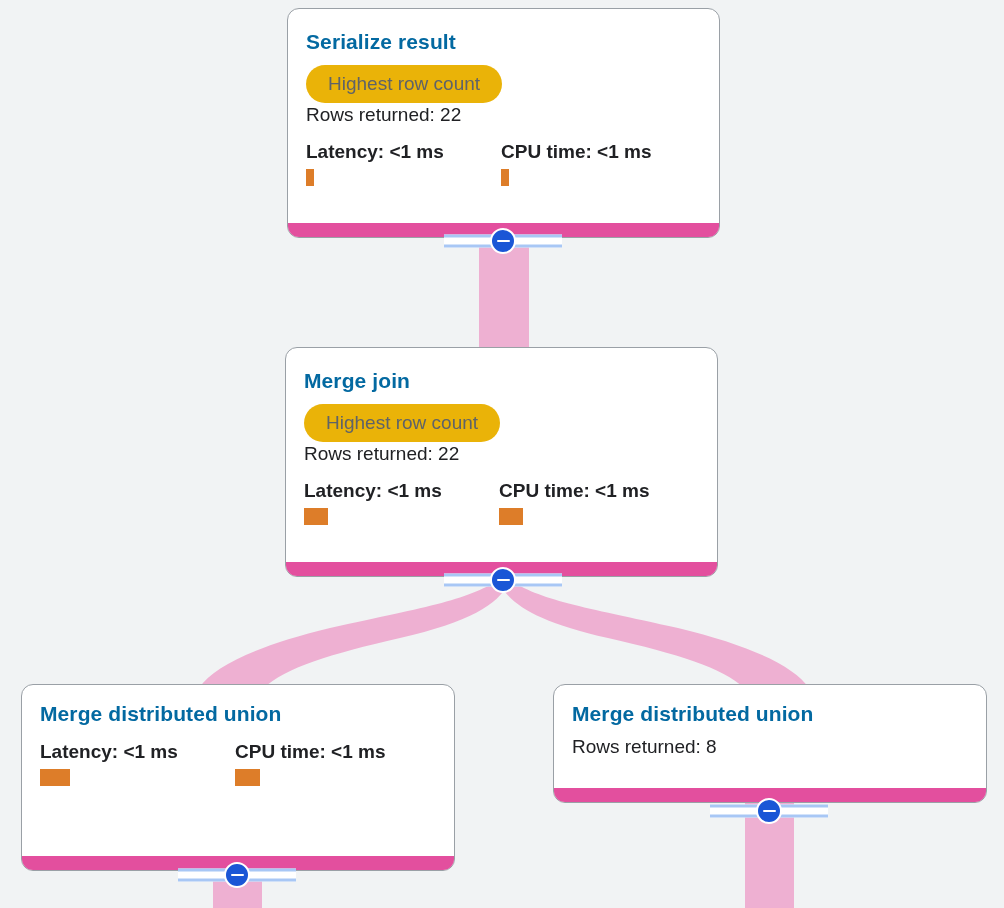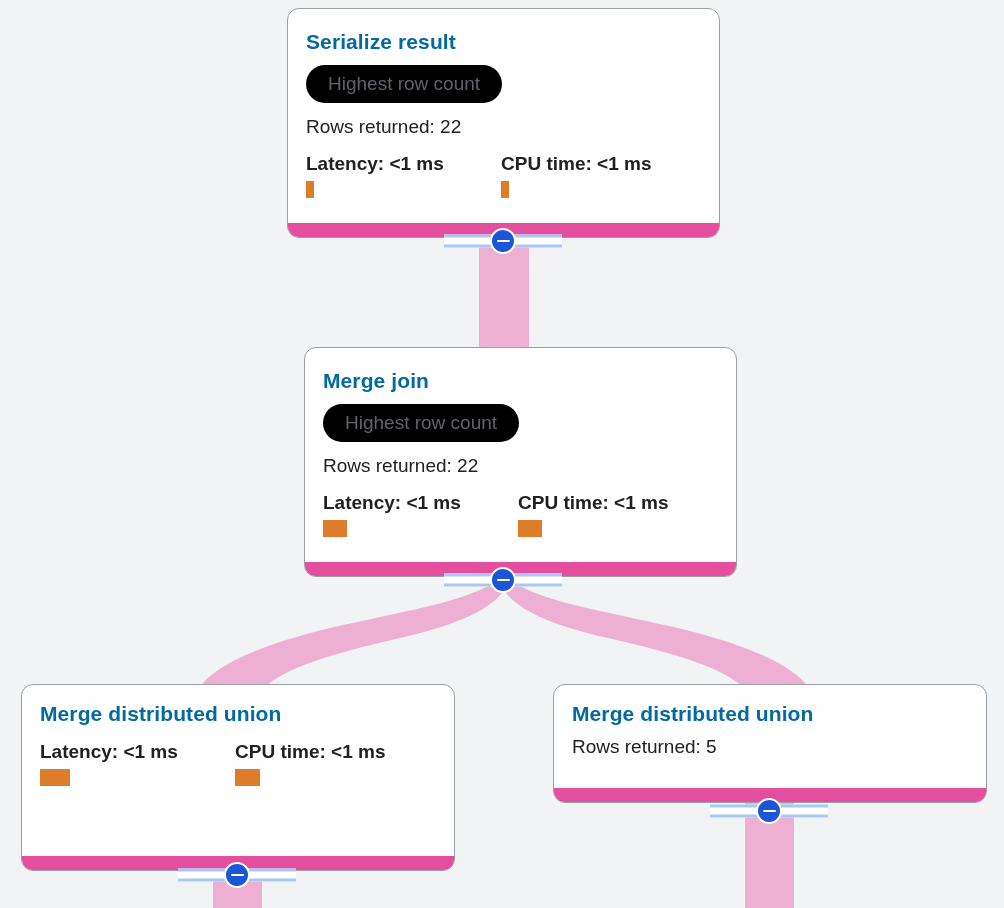--- a/index.html
+++ b/index.html
@@ -31,28 +31,27 @@
     color: #0369a1;
     letter-spacing: 0.1px;
     line-height: 26px;
     white-space: nowrap;
   }
   .chip {
     display: inline-block;
     margin-top: 10px;
     padding: 8px 22px;
     border-radius: 20px;
-    background: #000000;
+    background: #eab308;
     color: #5f6368;
     font-size: 19px;
     line-height: 22px;
     white-space: nowrap;
   }
   .rows {
-    margin-top: 12px;
     font-size: 19px;
     color: #202124;
     line-height: 24px;
     white-space: nowrap;
   }
   .metrics {
     margin-top: 14px;
     display: flex;
     gap: 0;
   }
@@ -164,21 +163,21 @@
     </div>
     <div class="node-footer"></div>
   </div>
 
   <div class="collapse" style="left:503px; top:241px;">
     <span class="rail left"></span>
     <span class="rail right"></span>
     <span class="knob"></span>
   </div>
 
-  <div class="node" style="left:304px; top:347px; width:433px; height:230px;">
+  <div class="node" style="left:285px; top:347px; width:433px; height:230px;">
     <div class="node-body">
       <div class="node-title">Merge join</div>
       <div class="chip">Highest row count</div>
       <div class="rows">Rows returned: 22</div>
       <div class="metrics">
         <div class="metric">
           <div class="metric-label">Latency: &lt;1 ms</div>
           <div class="metric-bar" style="width:24px;"></div>
         </div>
         <div class="metric">
@@ -215,21 +214,21 @@
 
   <div class="collapse" style="left:237px; top:875px;">
     <span class="rail left"></span>
     <span class="rail right"></span>
     <span class="knob"></span>
   </div>
 
   <div class="node" style="left:553px; top:684px; width:434px; height:119px;">
     <div class="node-body" style="padding:16px 18px 6px 18px;">
       <div class="node-title">Merge distributed union</div>
-      <div class="rows" style="margin-top:8px;">Rows returned: 5</div>
+      <div class="rows" style="margin-top:8px;">Rows returned: 8</div>
     </div>
     <div class="node-footer"></div>
   </div>
 
   <div class="collapse" style="left:769px; top:811px;">
     <span class="rail left"></span>
     <span class="rail right"></span>
     <span class="knob"></span>
   </div>
 

